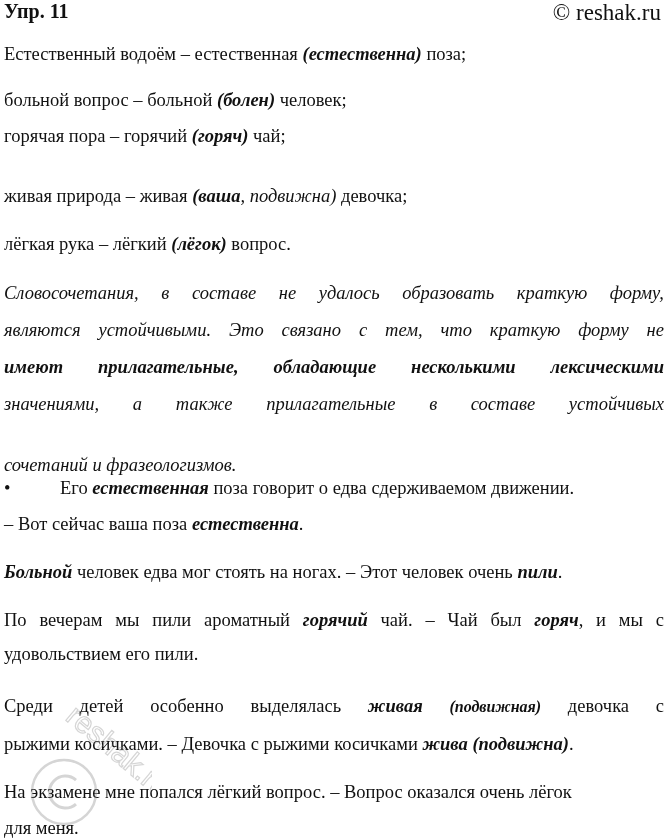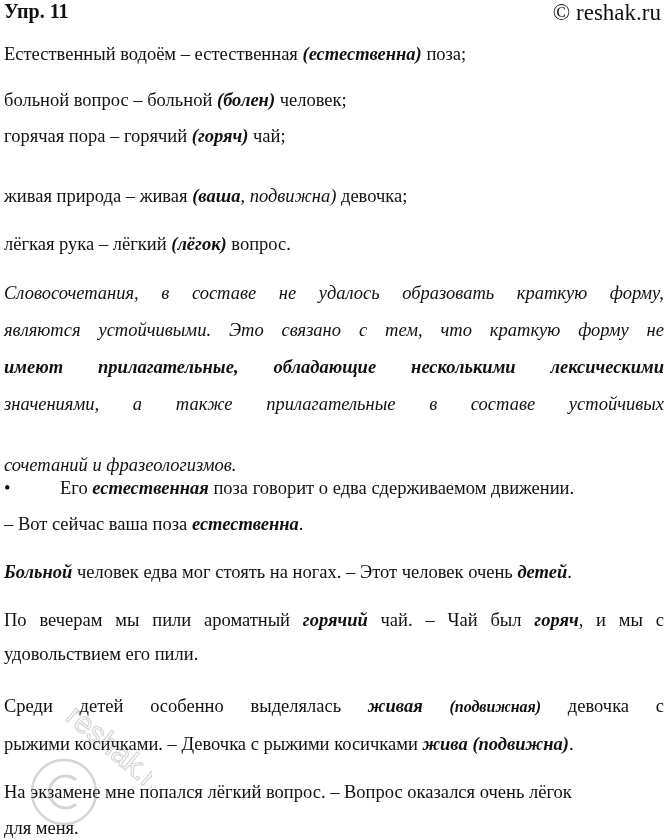--- a/index.html
+++ b/index.html
@@ -56,21 +56,21 @@
 
 <span class="bullet-dot" style="top:478px;">•</span>
 <div class="line" style="top:478px; left:60px;">
   <span>Его </span><span class="bi">естественная</span><span> поза говорит о едва сдерживаемом движении.</span>
 </div>
 <div class="line" style="top:514px;">
   <span>– Вот сейчас ваша поза </span><span class="bi">естественна</span><span>.</span>
 </div>
 
 <div class="line" style="top:562px;">
-  <span class="bi">Больной</span><span> человек едва мог стоять на ногах. – Этот человек очень </span><span class="bi">детей</span><span>.</span>
+  <span class="bi">Больной</span><span> человек едва мог стоять на ногах. – Этот человек очень </span><span class="bi">пили</span><span>.</span>
 </div>
 
 <div class="jline" style="top:610px;"><span>По вечерам мы пили ароматный </span><span class="bi">горячий</span><span> чай. – Чай был </span><span class="bi">горяч</span><span>, и мы с</span></div>
 <div class="line" style="top:644px;">удовольствием его пили.</div>
 
 <div class="jline" style="top:696px; word-spacing:9px;"><span>Среди детей особенно выделялась </span><span class="bi">живая</span><span> </span><span class="bi" style="font-size:16px;">(подвижная)</span><span> девочка с</span></div>
 <div class="line" style="top:734px;">
   <span>рыжими косичками. – Девочка с рыжими косичками </span><span class="bi">жива (подвижна)</span><span>.</span>
 </div>
 

